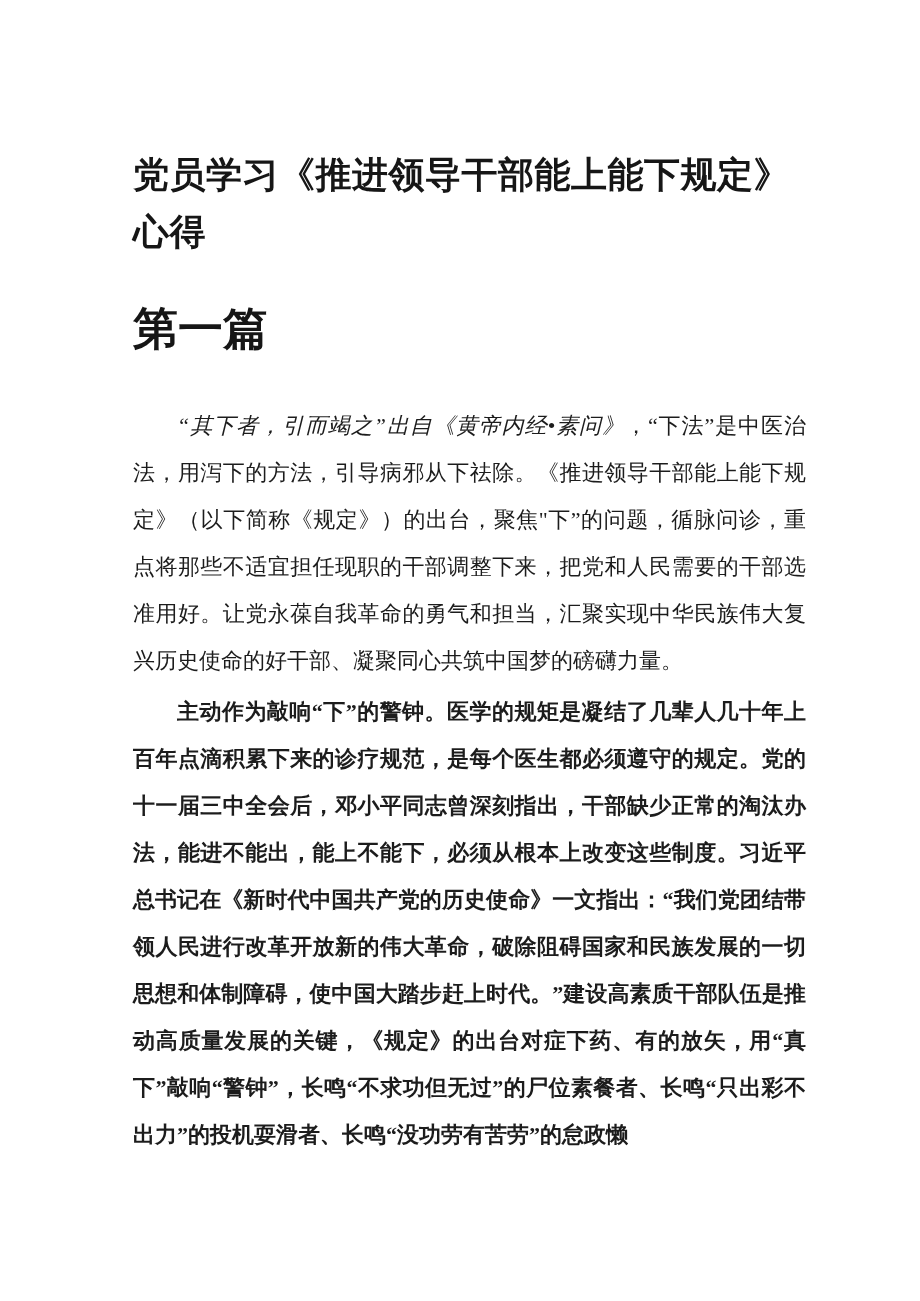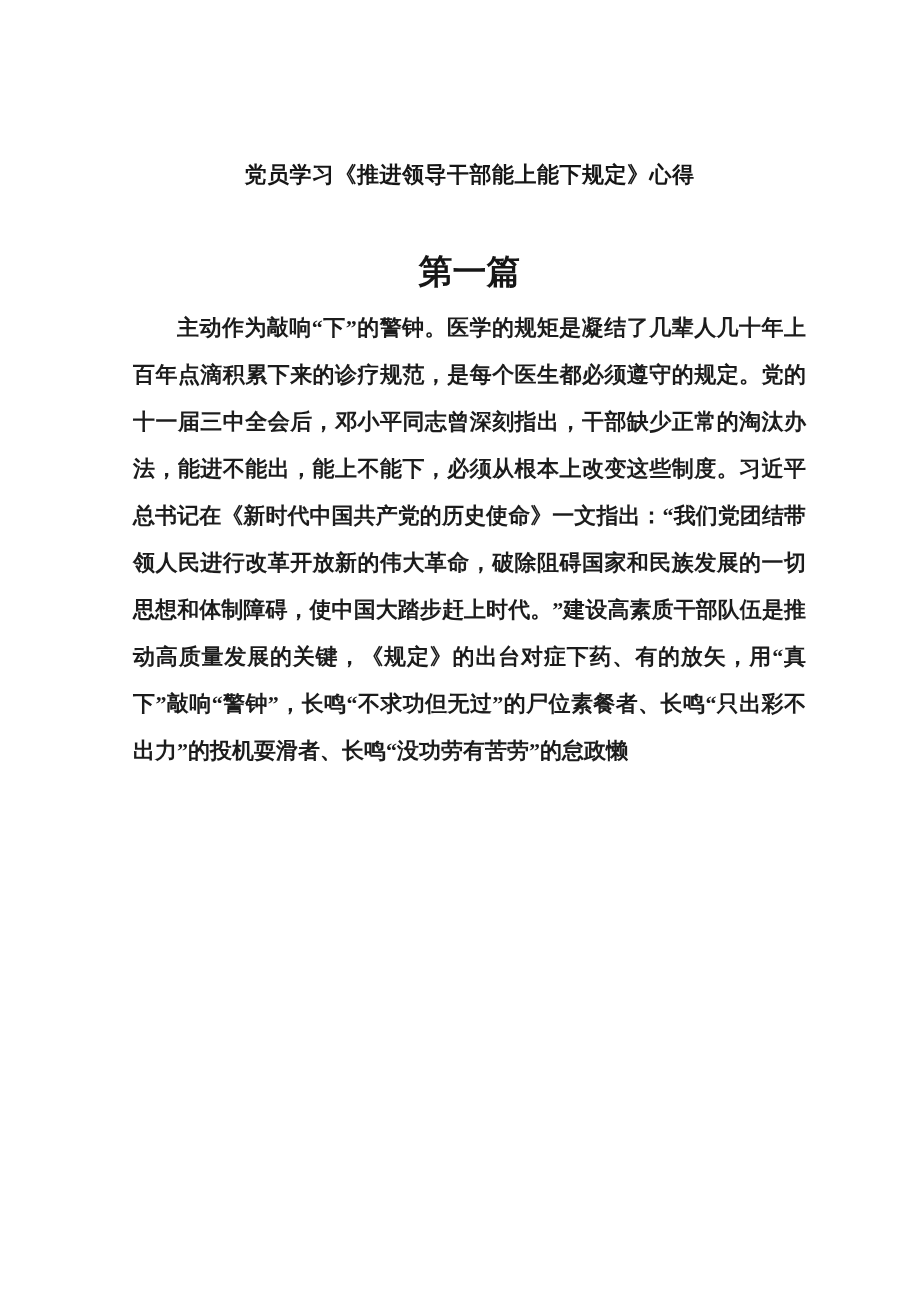--- a/index.html
+++ b/index.html
@@ -18,34 +18,33 @@
   }
   .content {
     padding-left: 133px;
     padding-right: 114px;
   }
   .doc-title {
     margin: 0;
     margin-top: 146px;
     font-family: "Liberation Sans", "DejaVu Sans", sans-serif;
     font-weight: bold;
-    font-size: 22px;
+    font-size: 36px;
     line-height: 57px;
-    text-align: center;
+    text-align: left;
     letter-spacing: 0.5px;
     color: #161616;
   }
   .section-heading {
     margin: 0;
     margin-top: 40px;
     font-family: "Liberation Sans", "DejaVu Sans", sans-serif;
     font-weight: bold;
-    font-size: 34px;
+    font-size: 45px;
     line-height: 57px;
-    text-align: center;
     color: #161616;
   }
   .body-para {
     margin: 0;
     font-family: "Liberation Serif", "DejaVu Serif", serif;
     font-size: 22px;
     line-height: 47px;
     text-align: justify;
     text-indent: 2em;
     color: #1c1c1c;
@@ -61,15 +60,16 @@
     font-style: italic;
   }
 </style>
 </head>
 <body>
 
 <div class="page">
   <div class="content">
     <h1 class="doc-title">党员学习《推进领导干部能上能下规定》心得</h1>
     <h2 class="section-heading">第一篇</h2>
+    <p class="body-para para-1"><span class="classic-quote">“其下者，引而竭之”出自《黄帝内经•素问》</span><span>，“下法”是中医治法，用泻下的方法，引导病邪从下祛除。《推进领导干部能上能下规定》（以下简称《规定》）的出台，聚焦"下”的问题，循脉问诊，重点将那些不适宜担任现职的干部调整下来，把党和人民需要的干部选准用好。让党永葆自我革命的勇气和担当，汇聚实现中华民族伟大复兴历史使命的好干部、凝聚同心共筑中国梦的磅礴力量。</span></p>
     <p class="body-para para-2"><span>主动作为敲响“下”的警钟。医学的规矩是凝结了几辈人几十年上百年点滴积累下来的诊疗规范，是每个医生都必须遵守的规定。党的十一届三中全会后，邓小平同志曾深刻指出，干部缺少正常的淘汰办法，能进不能出，能上不能下，必须从根本上改变这些制度。习近平总书记在《新时代中国共产党的历史使命》一文指出：“我们党团结带领人民进行改革开放新的伟大革命，破除阻碍国家和民族发展的一切思想和体制障碍，使中国大踏步赶上时代。”建设高素质干部队伍是推动高质量发展的关键，《规定》的出台对症下药、有的放矢，用“真下”敲响“警钟”，长鸣“不求功但无过”的尸位素餐者、长鸣“只出彩不出力”的投机耍滑者、长鸣“没功劳有苦劳”的怠政懒</span></p>
   </div>
 </div>
 
 </body></html>

